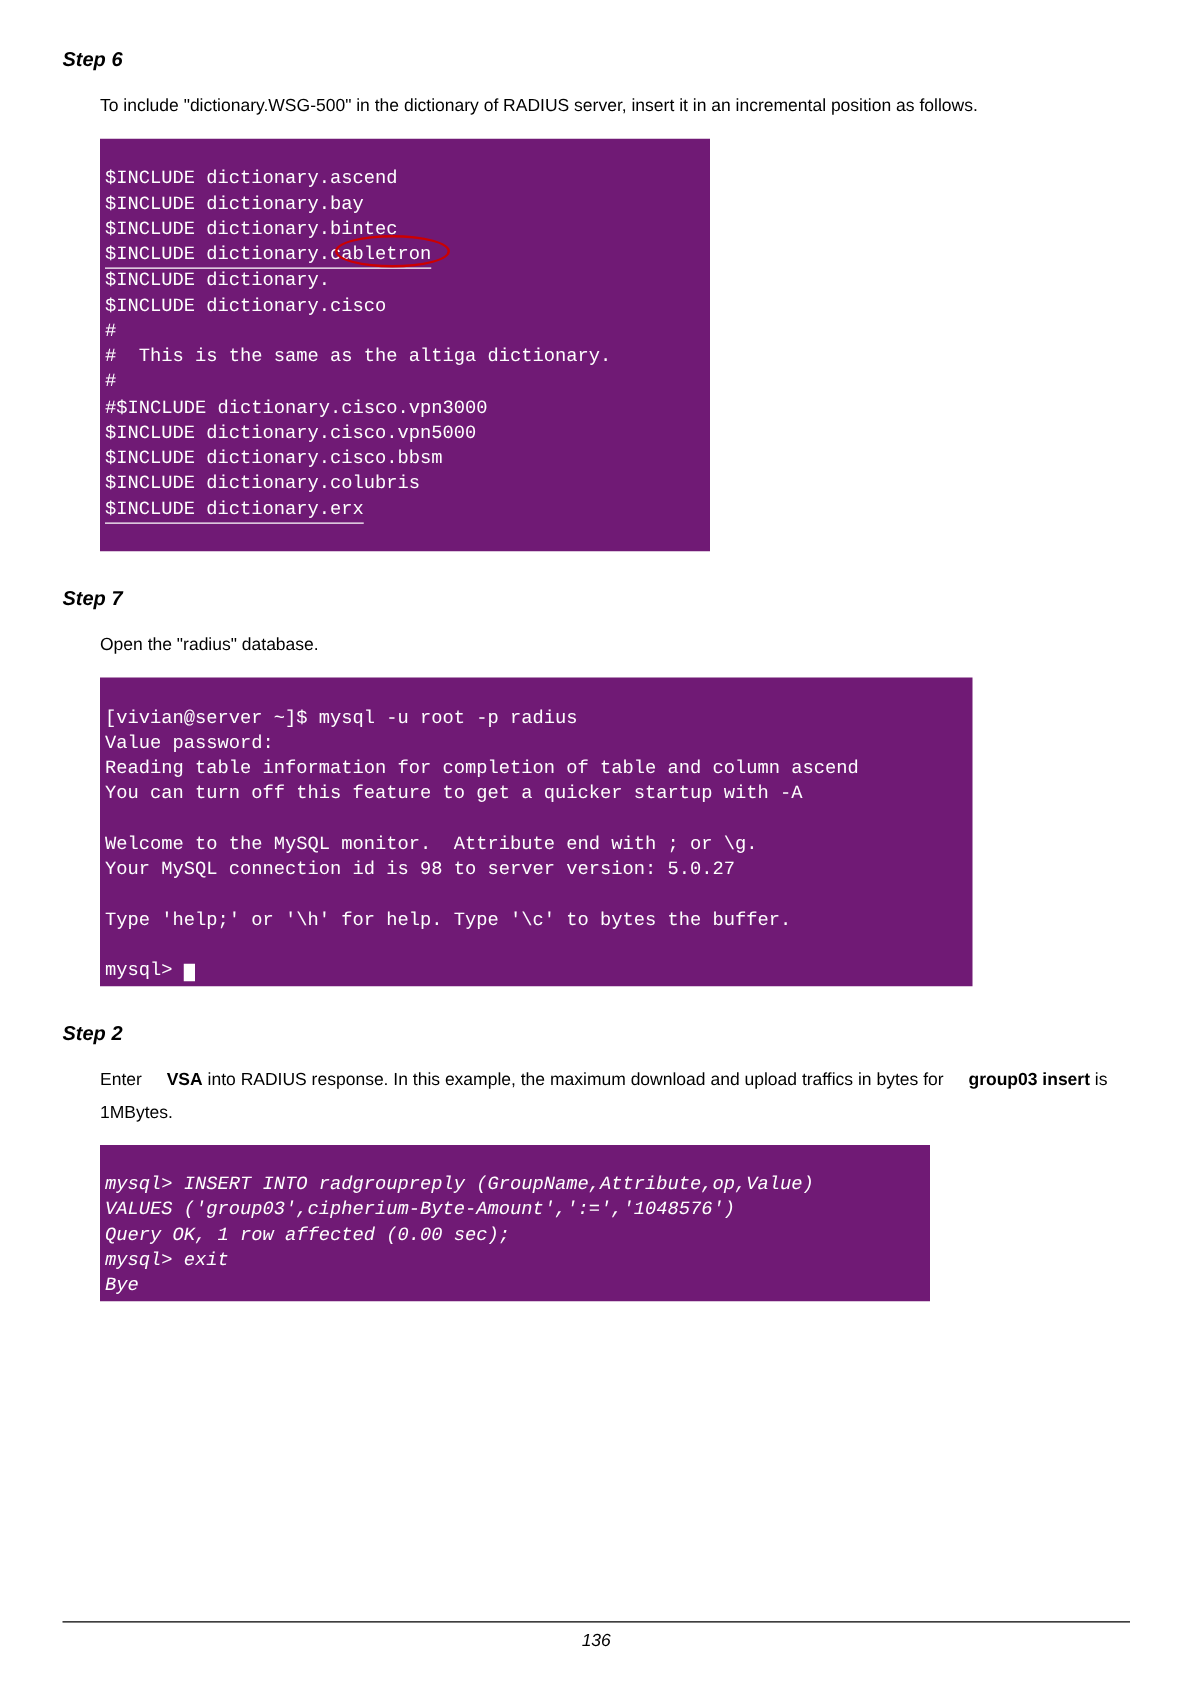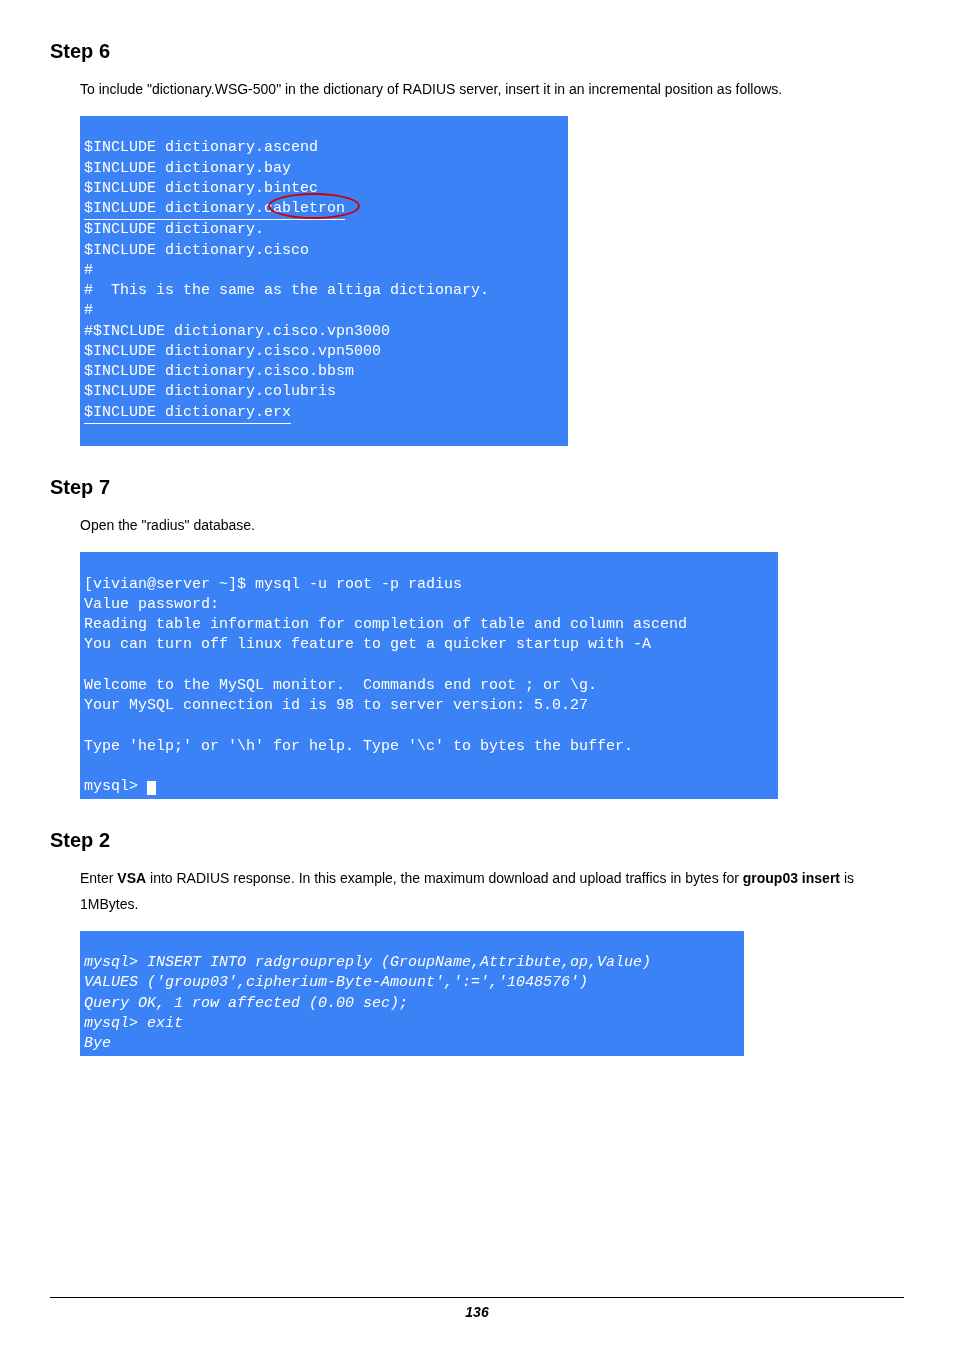--- a/index.html
+++ b/index.html
@@ -9,31 +9,32 @@
     font-size: 14px;
     color: #000;
     background: #fff;
     width: 954px;
     box-sizing: border-box;
     min-height: 1350px;
     position: relative;
   }
   h2 {
     font-family: Verdana, Geneva, sans-serif;
-    font-size: 20px;
+    font-size: 16px;
     font-weight: bold;
     margin: 0 0 14px 0;
+    font-style: italic;
   }
   .body-text {
     margin: 0 0 14px 30px;
     line-height: 1.8;
     font-size: 14px;
   }
   .terminal {
-    background: #3b82f6;
+    background: #701a75;
     color: #fff;
     font-family: "Courier New", monospace;
     font-size: 15px;
     line-height: 1.35;
     padding: 2px 4px;
     margin: 0 0 30px 30px;
     white-space: pre;
     display: block;
     position: relative;
   }
@@ -67,24 +68,24 @@
     left: 50px;
     right: 50px;
     text-align: center;
   }
   .footer-line {
     border-top: 1px solid #000;
     margin-bottom: 6px;
   }
   .page-num {
     font-style: italic;
-    font-weight: bold;
+    font-weight: normal;
     font-size: 14px;
   }
-  .bold { font-weight: bold; }
+  .bold { font-weight: bold; margin-left: 16px; }
 </style>
 </head>
 <body>
 
 <h2>Step 6</h2>
 <p class="body-text">To include "dictionary.WSG-500" in the dictionary of RADIUS server, insert it in an incremental position as follows.</p>
 <div class="terminal t1">
 <span>$INCLUDE dictionary.ascend</span>
 <span>$INCLUDE dictionary.bay</span>
 <span>$INCLUDE dictionary.bintec</span>
@@ -101,23 +102,23 @@
 <span class="underline-annot">$INCLUDE dictionary.erx</span>
 <div class="circle-annot"></div>
 </div>
 
 <h2>Step 7</h2>
 <p class="body-text">Open the "radius" database.</p>
 <div class="terminal t2">
 <span>[vivian@server ~]$ mysql -u root -p radius</span>
 <span>Value password:</span>
 <span>Reading table information for completion of table and column ascend</span>
-<span>You can turn off linux feature to get a quicker startup with -A</span>
+<span>You can turn off this feature to get a quicker startup with -A</span>
 <span></span>
-<span>Welcome to the MySQL monitor.  Commands end root ; or \g.</span>
+<span>Welcome to the MySQL monitor.  Attribute end with ; or \g.</span>
 <span>Your MySQL connection id is 98 to server version: 5.0.27</span>
 <span></span>
 <span>Type 'help;' or '\h' for help. Type '\c' to bytes the buffer.</span>
 <span></span>
 <span>mysql&gt; </span><span class="cursor-block"></span>
 </div>
 
 <h2>Step 2</h2>
 <p class="body-text"><span>Enter </span><span class="bold">VSA</span><span> into RADIUS response. In this example, the maximum download and upload traffics in bytes for </span><span class="bold">group03 insert</span><span> is 1MBytes.</span></p>
 <div class="terminal t3">

